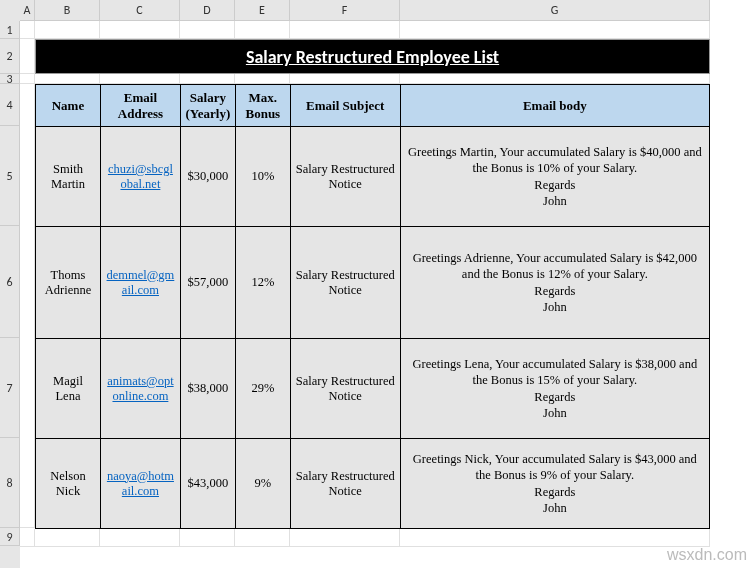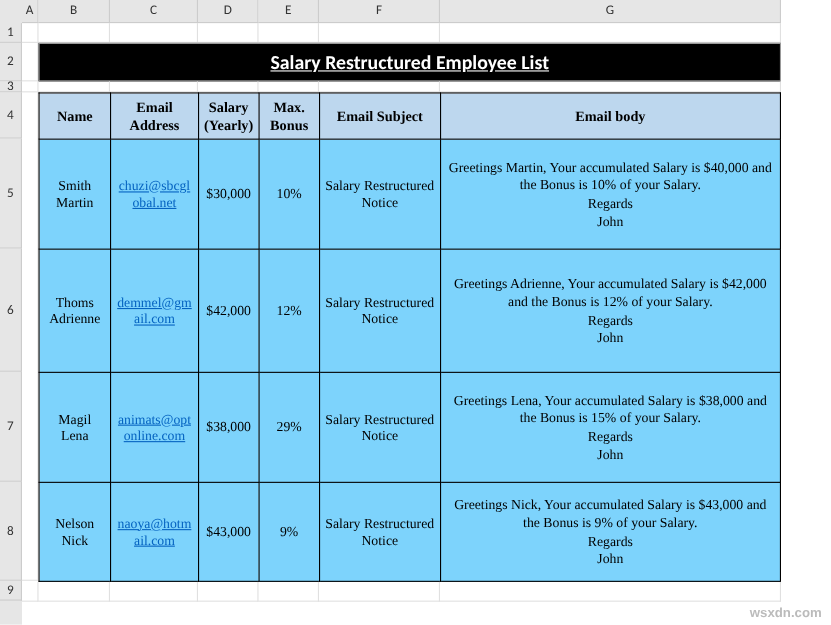--- a/index.html
+++ b/index.html
@@ -102,38 +102,37 @@
     border: 1.5px solid #000;
     padding: 4px;
     vertical-align: middle;
   }
   .data-table td {
     border: 1.5px solid #000;
     text-align: center;
     font-size: 12.5px;
     padding: 2px 4px;
     vertical-align: middle;
-    background: #7dd3fc;
+    background: #e5e5e5;
   }
   .email-link {
     color: #0563c1;
     text-decoration: underline;
     word-break: break-all;
   }
   .body-cell {
     line-height: 1.3;
   }
   .watermark {
     position: absolute;
     bottom: 4px;
     right: 8px;
-    font-size: 12px;
+    font-size: 16px;
     color: #bbb;
     font-family: Arial, sans-serif;
-    font-weight: bold;
   }
 </style>
 </head>
 <body>
 
 <div class="corner"></div>
 
 <div class="col-headers" id="col-headers">
     <div class="col-header" style="width: 15px; height: 21px;">A</div>
     <div class="col-header" style="width: 65px; height: 21px;">B</div>
@@ -204,21 +203,21 @@
             <td>Smith Martin</td>
             <td><span class="email-link">chuzi@sbcglobal.net</span></td>
             <td>$30,000</td>
             <td>10%</td>
             <td>Salary Restructured Notice</td>
             <td class="body-cell">Greetings Martin, Your accumulated Salary is $40,000 and the Bonus is 10% of your Salary.<br>Regards<br>John</td>
           </tr>
           <tr style="height: 112px;">
             <td>Thoms Adrienne</td>
             <td><span class="email-link">demmel@gmail.com</span></td>
-            <td>$42,000</td>
+            <td>$57,000</td>
             <td>12%</td>
             <td>Salary Restructured Notice</td>
             <td class="body-cell">Greetings Adrienne, Your accumulated Salary is $42,000 and the Bonus is 12% of your Salary.<br>Regards<br>John</td>
           </tr>
           <tr style="height: 100px;">
             <td>Magil Lena</td>
             <td><span class="email-link">animats@optonline.com</span></td>
             <td>$38,000</td>
             <td>29%</td>
             <td>Salary Restructured Notice</td>

